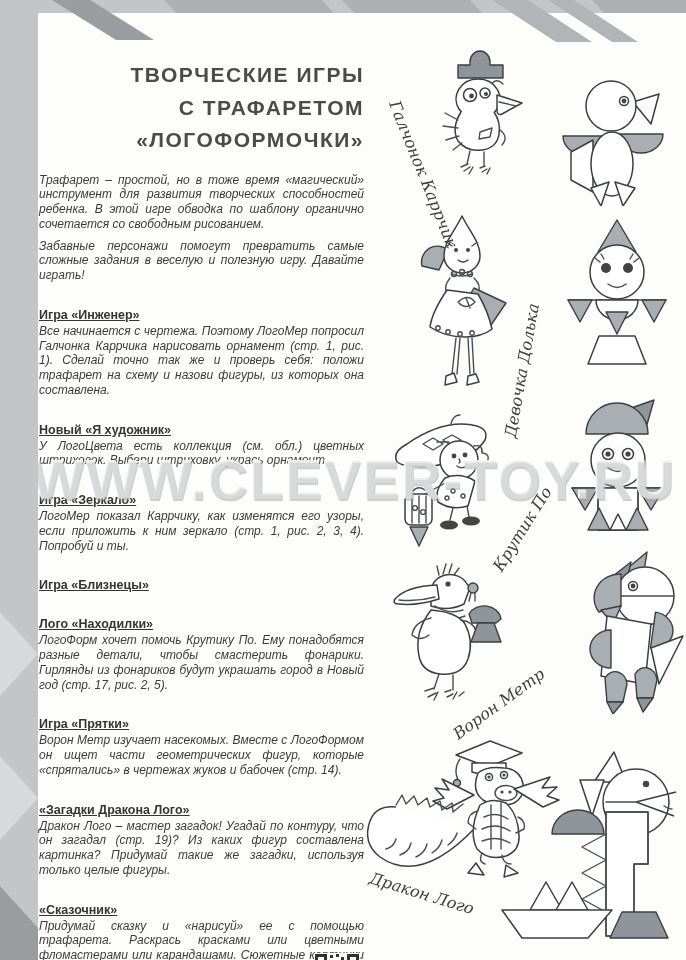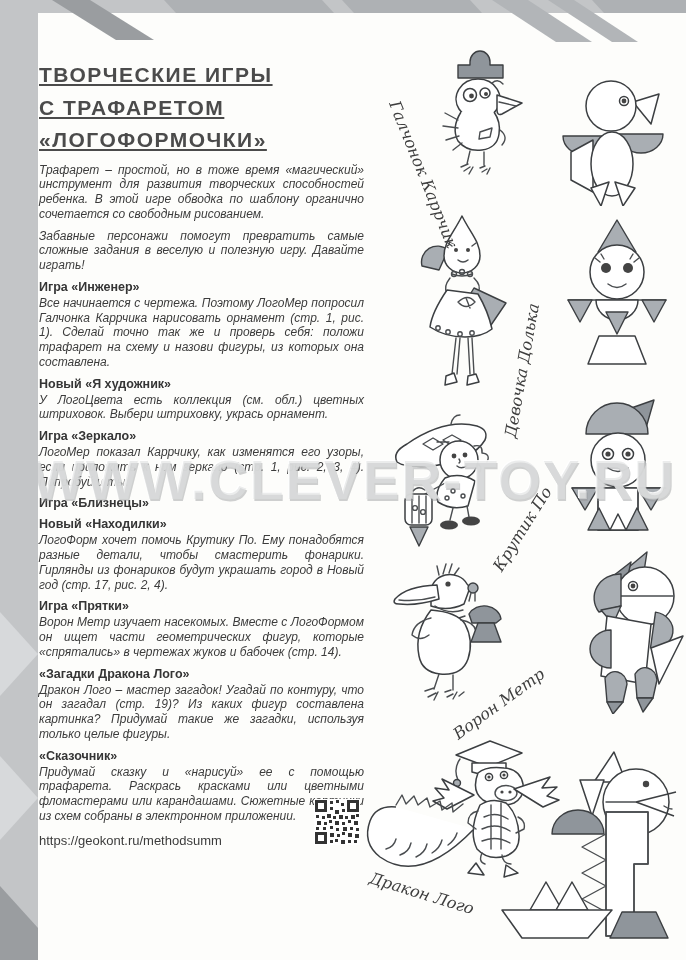--- a/index.html
+++ b/index.html
@@ -2,24 +2,24 @@
 <html><head>
 <meta charset="utf-8">
 <style>
   html,body{margin:0;padding:0;background:#e8e8e8;}
   .screen{position:relative;width:686px;height:960px;overflow:hidden;background:#fdfdfb;
           font-family:"Liberation Sans",sans-serif;color:#3c3c3c;}
   
   .frame{position:absolute;left:0;top:0;width:686px;height:960px;pointer-events:none;z-index:6;}
   
   .textcol{position:absolute;left:39px;top:13px;width:325px;z-index:2;}
-  .title{margin:46px 0 6px 0;text-align:left;font-weight:bold;font-size:21px;line-height:1.55;
-         letter-spacing:1.5px;color:#4b4b4b;text-decoration:underline;}
+  .title{margin:46px 0 16px 0;text-align:right;font-weight:bold;font-size:21px;line-height:1.55;
+         letter-spacing:1.5px;color:#4b4b4b;}
   .para{margin:0 0 7px 0;font-size:12px;line-height:1.23;text-align:justify;font-style:italic;}
-  .h{margin:7px 0 2px 0;font-size:12.5px;font-weight:bold;color:#353535;}
+  .h{margin:25px 0 2px 0;font-size:12.5px;font-weight:bold;color:#353535;text-decoration:underline;}
   .linkrow{position:relative;margin:9px 0 10px 0;font-size:13px;}
   .qr{position:absolute;right:4px;top:-34px;width:46px;height:46px;}
   
   .art{position:absolute;z-index:2;}
   .charlabel{position:absolute;z-index:3;font-family:"DejaVu Serif",serif;font-style:italic;
              font-size:16px;color:#3e3e3e;white-space:nowrap;transform-origin:0 50%;}
   
   .watermark{position:absolute;left:32px;top:448px;z-index:5;font-size:55px;font-weight:bold;
              letter-spacing:2px;white-space:nowrap;color:rgba(222,223,224,0.6);
              text-shadow:1px 2px 0 rgba(148,150,152,0.45), -1px -1px 0 rgba(255,255,255,0.9);}
@@ -51,22 +51,22 @@
     <p class="para">Все начинается с чертежа. Поэтому ЛогоМер попросил Галчонка Каррчика нарисовать орнамент (стр. 1, рис. 1). Сделай точно так же и проверь себя: положи трафарет на схему и назови фигуры, из которых она составлена.</p>
 
     <div class="h">Новый «Я художник»</div>
     <p class="para">У ЛогоЦвета есть коллекция (см. обл.) цветных штриховок. Выбери штриховку, укрась орнамент.</p>
 
     <div class="h">Игра «Зеркало»</div>
     <p class="para">ЛогоМер показал Каррчику, как изменятся его узоры, если приложить к ним зеркало (стр. 1, рис. 2, 3, 4). Попробуй и ты.</p>
 
     <div class="h">Игра «Близнецы»</div>
 
-    <div class="h">Новый «Находилки»</div>
-    <p class="para">ЛогоФорм хочет помочь Крутику По. Ему понадобятся разные детали, чтобы смастерить фонарики. Гирлянды из фонариков будут украшать город в Новый год (стр. 17, рис. 2, 4).</p>
+    <div class="h">Лого «Находилки»</div>
+    <p class="para">ЛогоФорм хочет помочь Крутику По. Ему понадобятся разные детали, чтобы смастерить фонарики. Гирлянды из фонариков будут украшать город в Новый год (стр. 17, рис. 2, 5).</p>
 
     <div class="h">Игра «Прятки»</div>
     <p class="para">Ворон Метр изучает насекомых. Вместе с ЛогоФормом он ищет части геометрических фигур, которые «спрятались» в чертежах жуков и бабочек (стр. 14).</p>
 
     <div class="h">«Загадки Дракона Лого»</div>
     <p class="para">Дракон Лого – мастер загадок! Угадай по контуру, что он загадал (стр. 19)? Из каких фигур составлена картинка? Придумай такие же загадки, используя только целые фигуры.</p>
 
     <div class="h">«Сказочник»</div>
     <p class="para">Придумай сказку и «нарисуй» ее с помощью трафарета. Раскрась красками или цветными фломастерами или карандашами. Сюжетные картинки из схем собраны в электронном приложении.</p>
 

